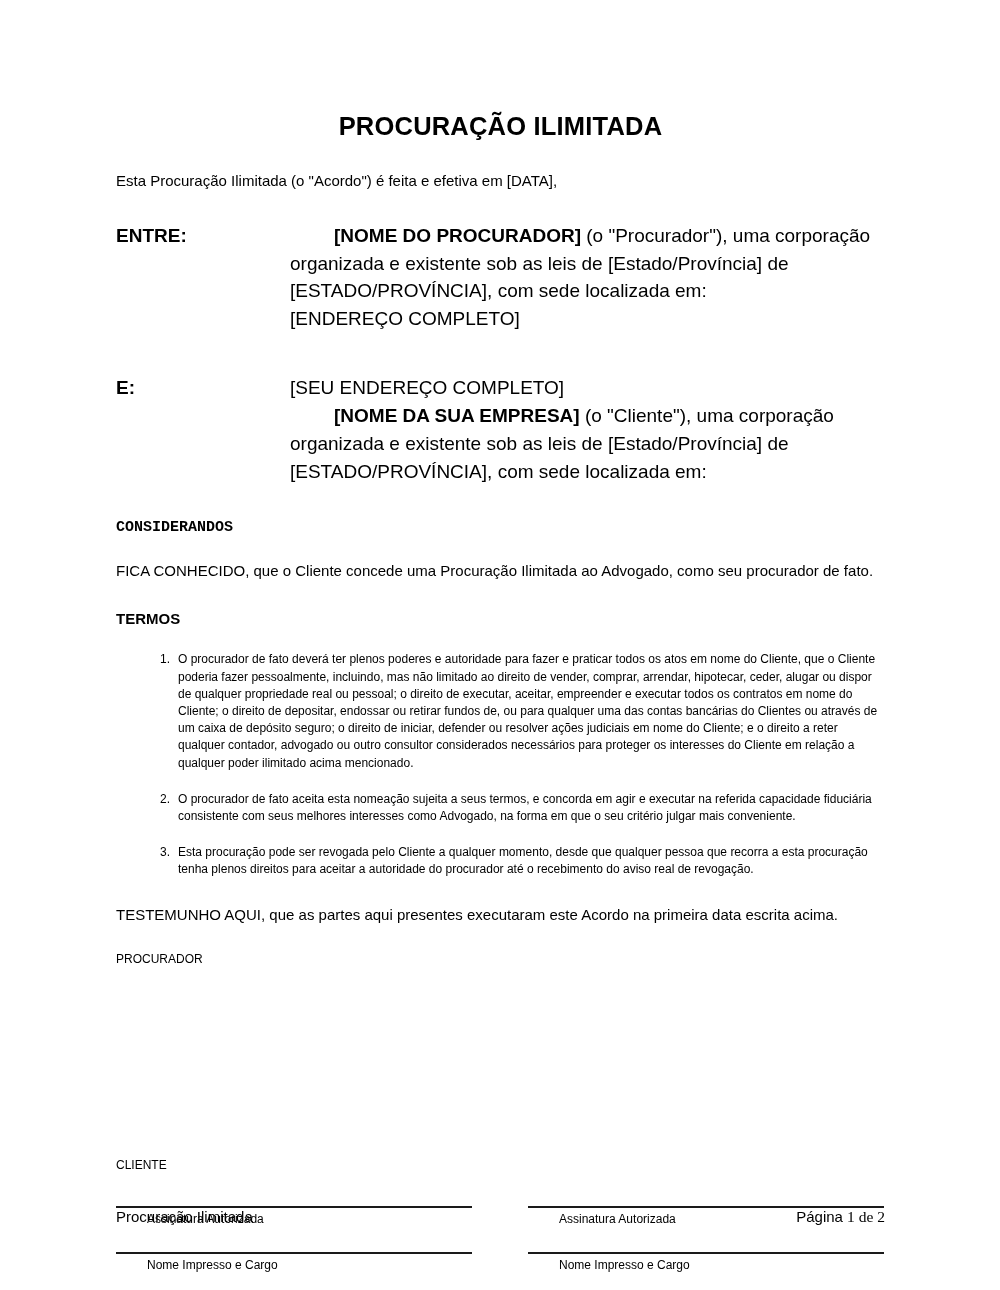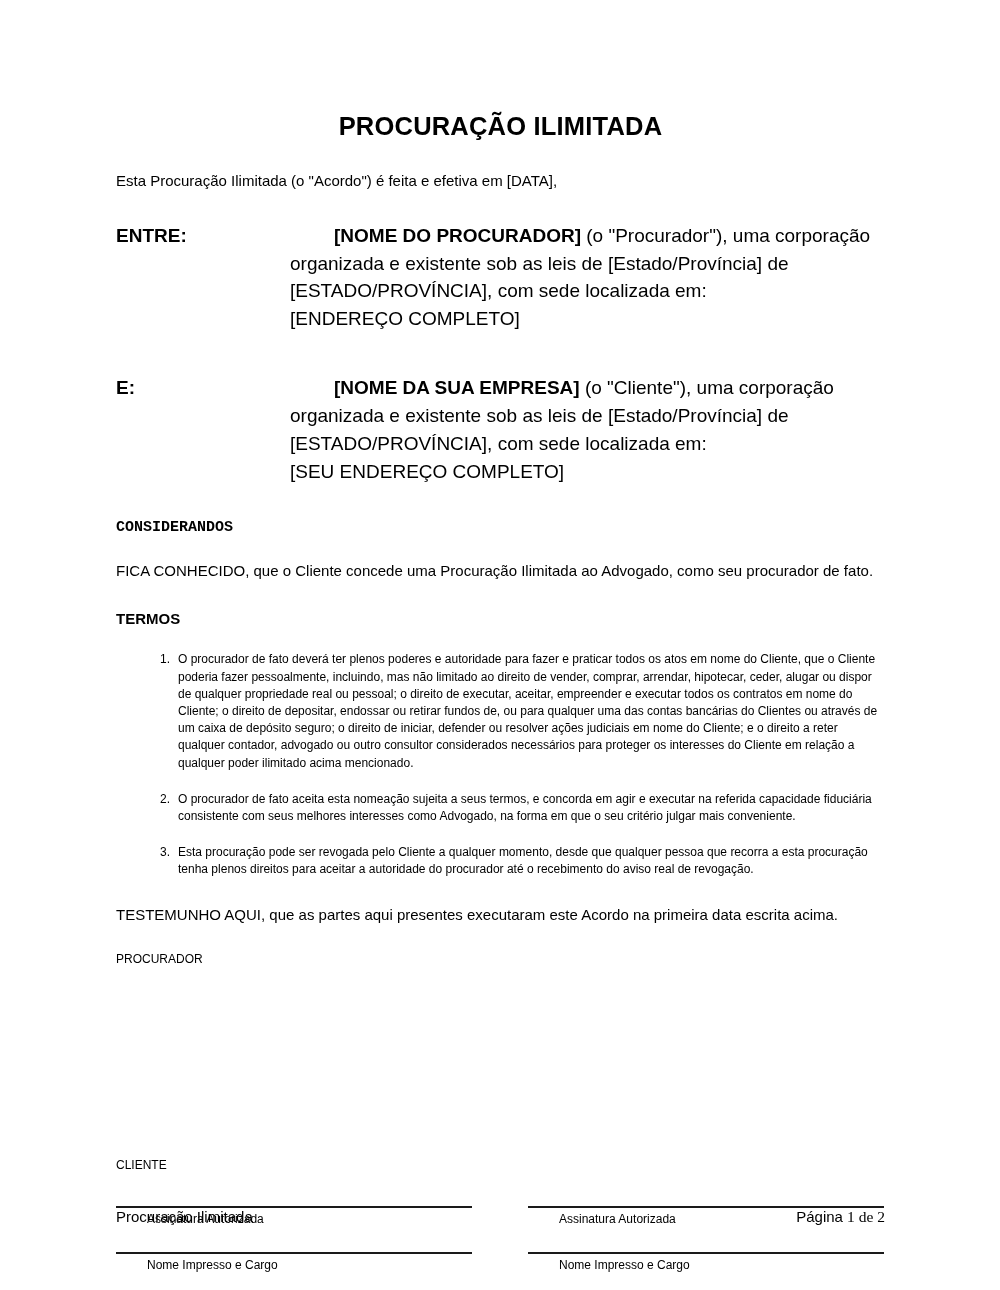--- a/index.html
+++ b/index.html
@@ -202,22 +202,22 @@
       <div class="party-label">ENTRE:</div>
       <div class="party-body">
         <p><span class="strong">[NOME DO PROCURADOR]</span><span> (o "Procurador"), uma corporação organizada e existente sob as leis de [Estado/Província] de [ESTADO/PROVÍNCIA], com sede localizada em:</span></p>
         <p>[ENDEREÇO COMPLETO]</p>
       </div>
     </div>
 
     <div class="party-block party-e">
       <div class="party-label">E:</div>
       <div class="party-body">
+        <p>[SEU ENDEREÇO COMPLETO]</p>
         <p><span class="strong">[NOME DA SUA EMPRESA]</span><span> (o "Cliente"), uma corporação organizada e existente sob as leis de [Estado/Província] de [ESTADO/PROVÍNCIA], com sede localizada em:</span></p>
-        <p>[SEU ENDEREÇO COMPLETO]</p>
       </div>
     </div>
 
     <h2 class="section-heading heading-considerandos">CONSIDERANDOS</h2>
 
     <p class="body-para para-fica">FICA CONHECIDO, que o Cliente concede uma Procuração Ilimitada ao Advogado, como seu procurador de fato.</p>
 
     <h2 class="section-heading heading-termos">TERMOS</h2>
 
     <ol class="terms-list">

